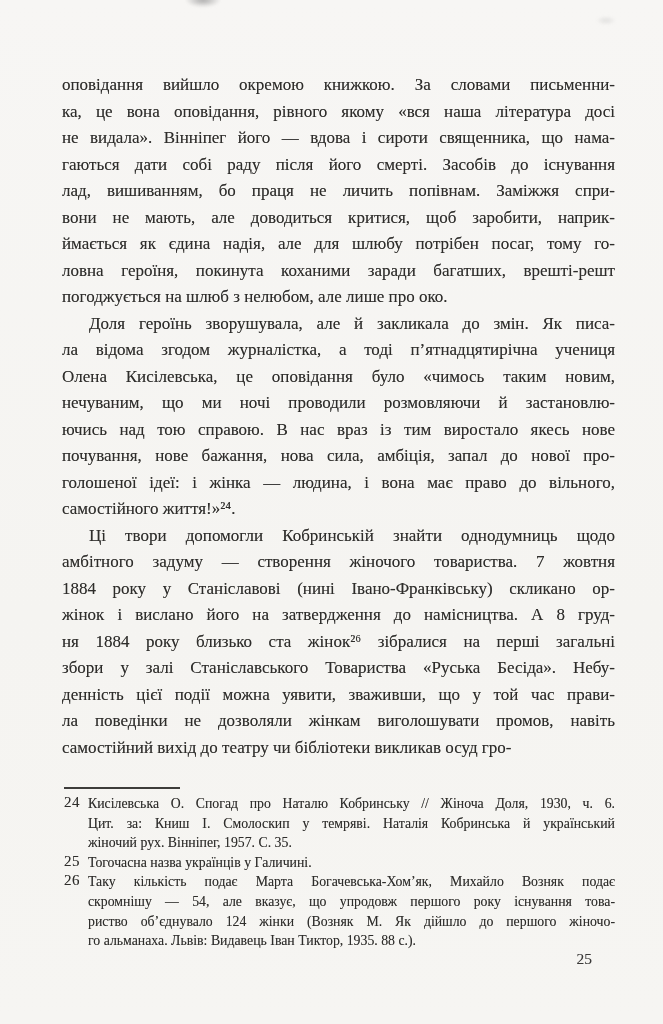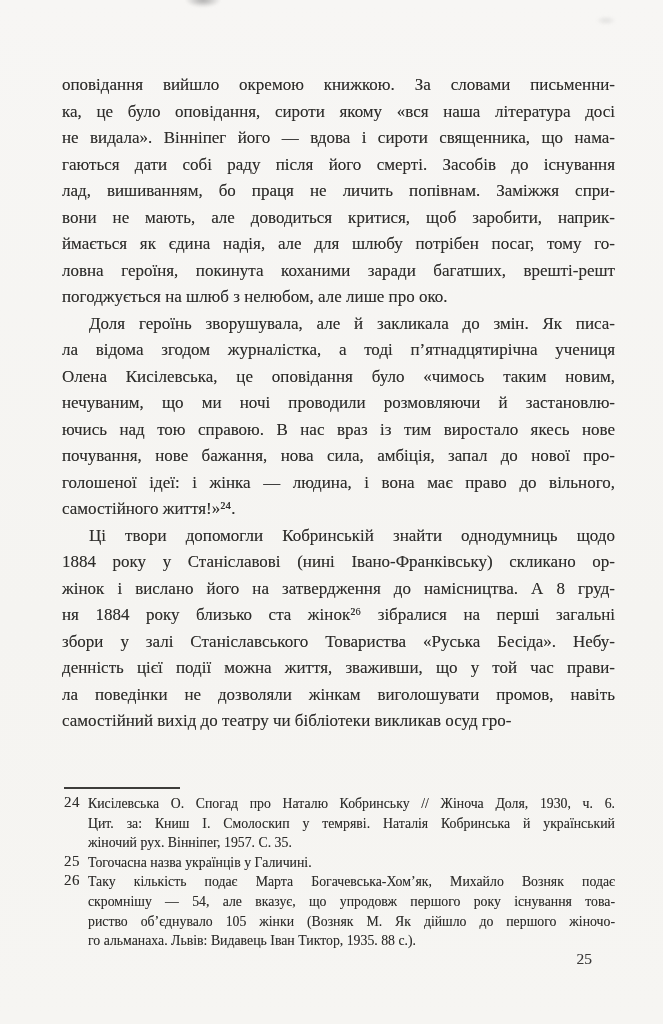--- a/index.html
+++ b/index.html
@@ -103,46 +103,47 @@
 </head>
 <body>
 
 <div class="page">
   <div class="smudge-top"></div>
   <div class="smudge-right"></div>
 
   <div class="body-text">
       <div class="para">
         <div class="line">оповідання вийшло окремою книжкою. За словами письменни-</div>
-        <div class="line">ка, це було оповідання, сироти якому «вся наша література досі</div>
+        <div class="line">ка, це вона оповідання, рівного якому «вся наша література досі</div>
         <div class="line">не видала». Вінніпег його — вдова і сироти священника, що нама-</div>
         <div class="line">гаються дати собі раду після його смерті. Засобів до існування</div>
         <div class="line">лад, вишиванням, бо праця не личить попівнам. Заміжжя спри-</div>
         <div class="line">вони не мають, але доводиться критися, щоб заробити, наприк-</div>
         <div class="line">ймається як єдина надія, але для шлюбу потрібен посаг, тому го-</div>
         <div class="line">ловна героїня, покинута коханими заради багатших, врешті-решт</div>
         <div class="line last">погоджується на шлюб з нелюбом, але лише про око.</div>
       </div>
       <div class="para indent">
         <div class="line">Доля героїнь зворушувала, але й закликала до змін. Як писа-</div>
         <div class="line">ла відома згодом журналістка, а тоді п’ятнадцятирічна учениця</div>
         <div class="line">Олена Кисілевська, це оповідання було «чимось таким новим,</div>
         <div class="line">нечуваним, що ми ночі проводили розмовляючи й застановлю-</div>
         <div class="line">ючись над тою справою. В нас враз із тим виростало якесь нове</div>
         <div class="line">почування, нове бажання, нова сила, амбіція, запал до нової про-</div>
         <div class="line">голошеної ідеї: і жінка — людина, і вона має право до вільного,</div>
         <div class="line last">самостійного життя!»²⁴.</div>
       </div>
       <div class="para indent">
         <div class="line">Ці твори допомогли Кобринській знайти однодумниць щодо</div>
+        <div class="line">амбітного задуму — створення жіночого товариства. 7 жовтня</div>
         <div class="line">1884 року у Станіславові (нині Івано-Франківську) скликано ор-</div>
         <div class="line">жінок і вислано його на затвердження до намісництва. А 8 груд-</div>
         <div class="line">ня 1884 року близько ста жінок²⁶ зібралися на перші загальні</div>
         <div class="line">збори у залі Станіславського Товариства «Руська Бесіда». Небу-</div>
-        <div class="line">денність цієї події можна життя, зваживши, що у той час прави-</div>
+        <div class="line">денність цієї події можна уявити, зваживши, що у той час прави-</div>
         <div class="line">ла поведінки не дозволяли жінкам виголошувати промов, навіть</div>
         <div class="line last">самостійний вихід до театру чи бібліотеки викликав осуд гро-</div>
       </div>
     </div>
 
   <div class="fn-rule"></div>
 
   <div class="footnotes">
       <div class="footnote">
         <span class="fn-marker">24</span>
@@ -151,19 +152,19 @@
         <div class="line last">жіночий рух. Вінніпег, 1957. С. 35.</div>
       </div>
       <div class="footnote">
         <span class="fn-marker">25</span>
         <div class="line last">Тогочасна назва українців у Галичині.</div>
       </div>
       <div class="footnote">
         <span class="fn-marker">26</span>
         <div class="line">Таку кількість подає Марта Богачевська-Хом’як, Михайло Возняк подає</div>
         <div class="line">скромнішу — 54, але вказує, що упродовж першого року існування това-</div>
-        <div class="line">риство об’єднувало 105 жінки (Возняк М. Як дійшло до першого жіночо-</div>
+        <div class="line">риство об’єднувало 124 жінки (Возняк М. Як дійшло до першого жіночо-</div>
         <div class="line last">го альманаха. Львів: Видавець Іван Тиктор, 1935. 88 с.).</div>
       </div>
     </div>
 
   <div class="folio">25</div>
 </div>
 
 </body></html>

